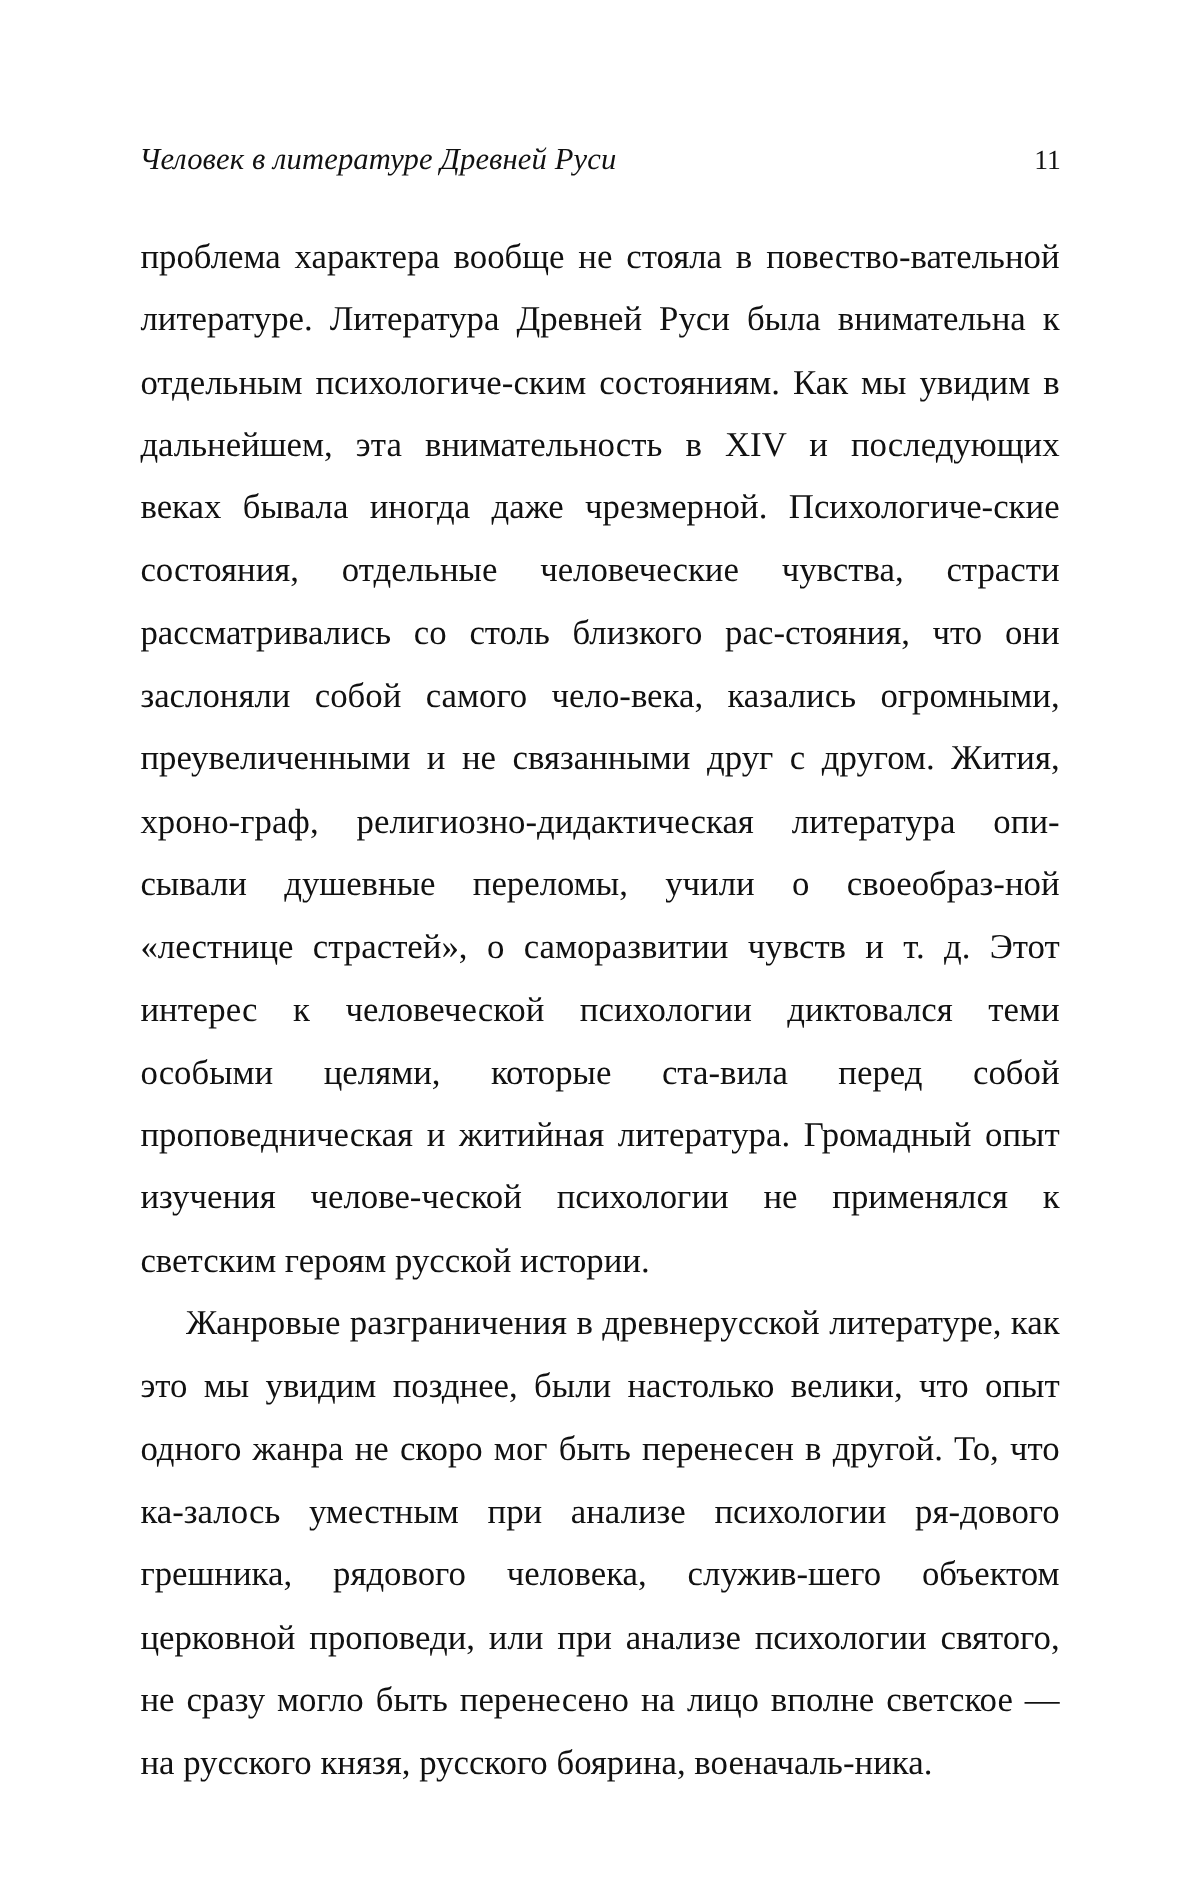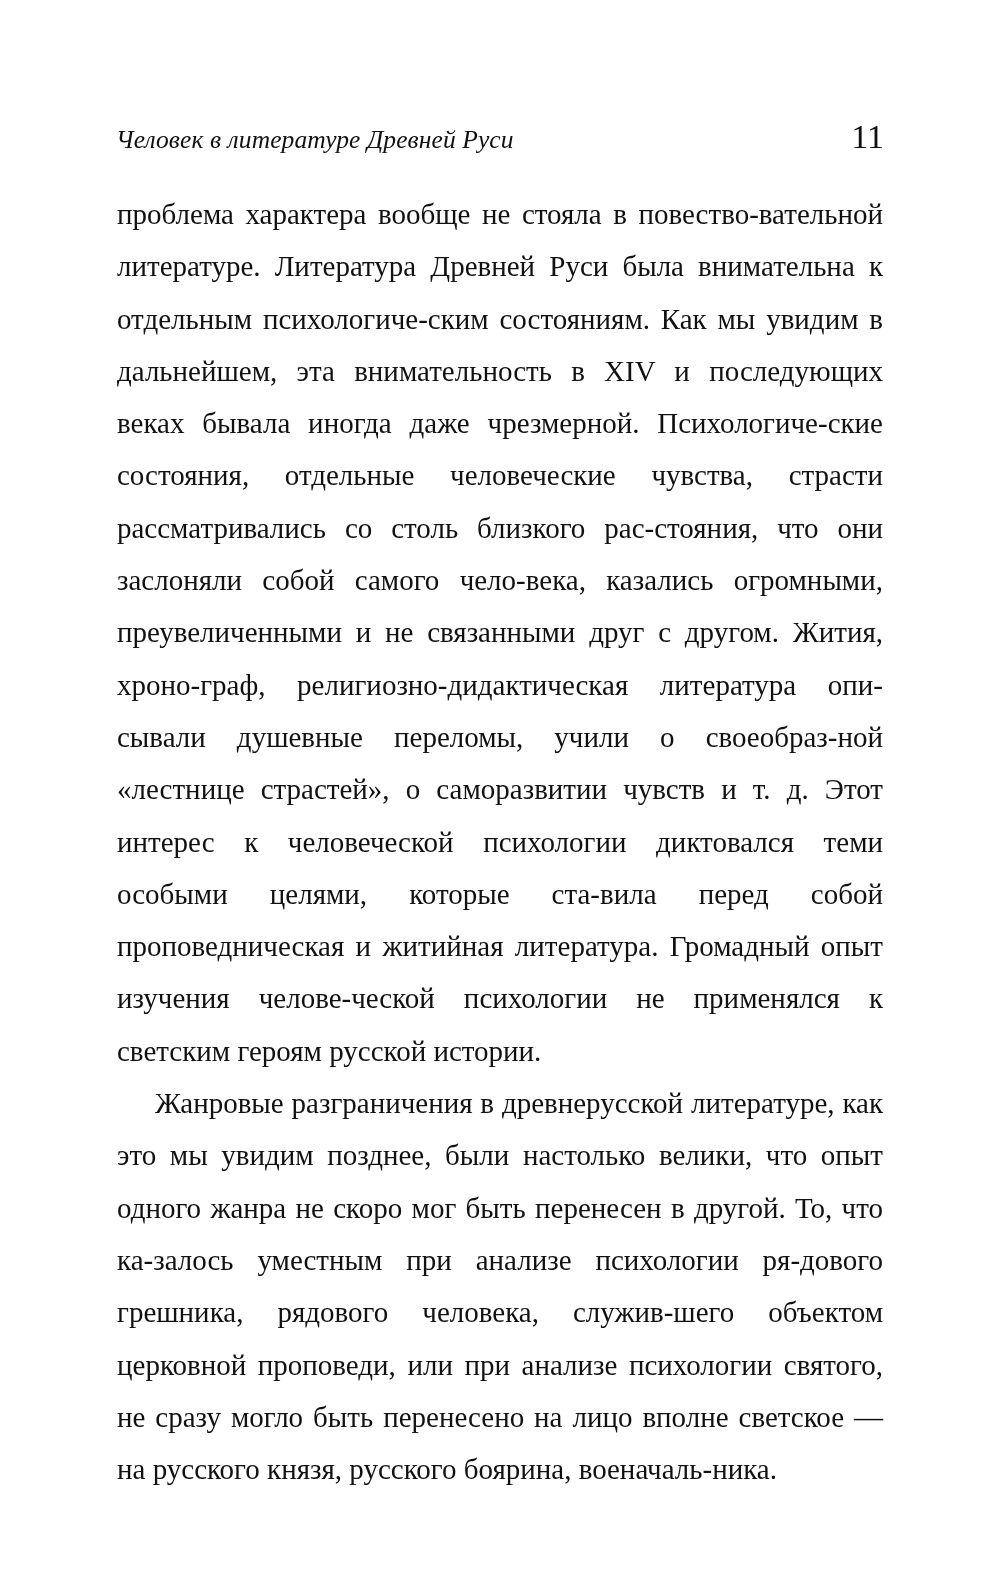--- a/index.html
+++ b/index.html
@@ -33,21 +33,21 @@
     justify-content: space-between;
   }
   .running-head-title {
     font-style: italic;
     font-size: 25.5px;
     letter-spacing: 0.1px;
     color: #111111;
     white-space: nowrap;
   }
   .running-head-folio {
-    font-size: 34px;
+    font-size: 23px;
     color: #111111;
     font-variant-numeric: lining-nums;
   }
   .body-text {
     position: absolute;
     top: 188px;
     left: 117px;
     width: 766px;
   }
   .para {

